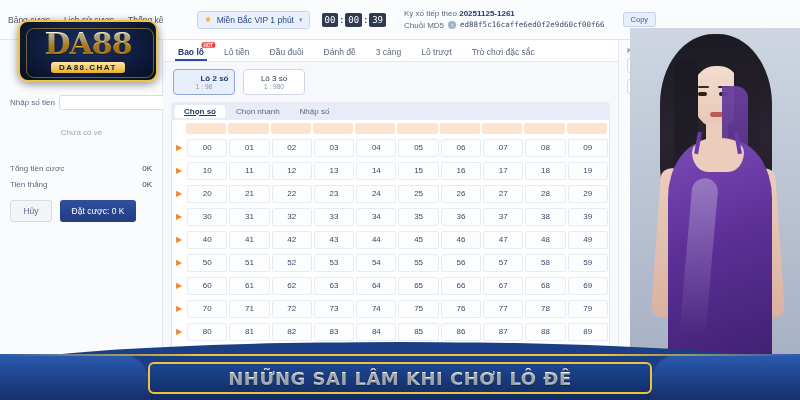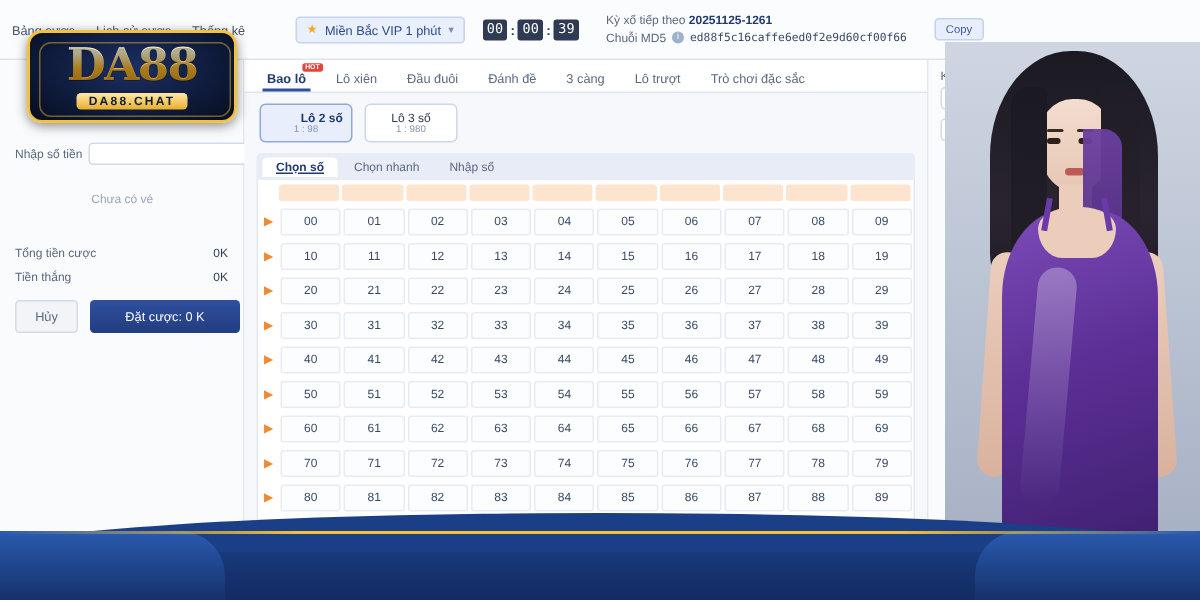--- a/index.html
+++ b/index.html
@@ -102,21 +102,21 @@
   }
   .sum-row.r1 { top:124px; }
   .sum-row.r2 { top:140px; }
   .sum-row .v { color:#2f3b52; }
   .act-row { position:absolute; left:10px; top:160px; display:flex; gap:8px; }
   .btn-cancel {
     width:42px;height:22px;border:1px solid #d4dbe8;border-radius:3px;background:#f2f4f8;
     font-size:8.5px;color:#5b6880;
   }
   .btn-submit {
-    width:100px;height:22px;border:none;border-radius:3px;
+    width:76px;height:22px;border:none;border-radius:3px;
     background:linear-gradient(#2f4f9e,#223d80); color:#fff; font-size:8.5px;
   }
 
   
   .main {
     position:absolute; left:163px; top:40px; width:455px; height:320px;
     background:#f6f8fc;
   }
   .tabbar {
     height:22px; background:#fff; border-bottom:1px solid #e0e6f0;
@@ -387,21 +387,21 @@
     </div>
   </div>
 
   <div class="main">
     <div class="tabbar">
       <div class="tab active">
         <span>Bao lô</span>
         <span class="hot-badge">HOT</span>
       </div>
       <div class="tab">
-        <span>Lô xiên</span>
+        <span>Lô tiền</span>
       </div>
       <div class="tab">
         <span>Đầu đuôi</span>
       </div>
       <div class="tab">
         <span>Đánh đề</span>
       </div>
       <div class="tab">
         <span>3 càng</span>
       </div>
@@ -650,15 +650,18 @@
     <div class="m-strap-l"></div>
     <div class="m-strap-r"></div>
     <div class="m-sheen"></div>
   </div>
 
   <div class="banner">
     <div class="banner-arc"></div>
     <div class="corner-l"></div>
     <div class="corner-r"></div>
     <div class="gold-line"></div>
+    <div class="banner-pill">
+      <span class="banner-text">NHỮNG SAI LẦM KHI CHƠI LÔ ĐỀ</span>
+    </div>
   </div>
 
 </div>
 
 </body></html>

